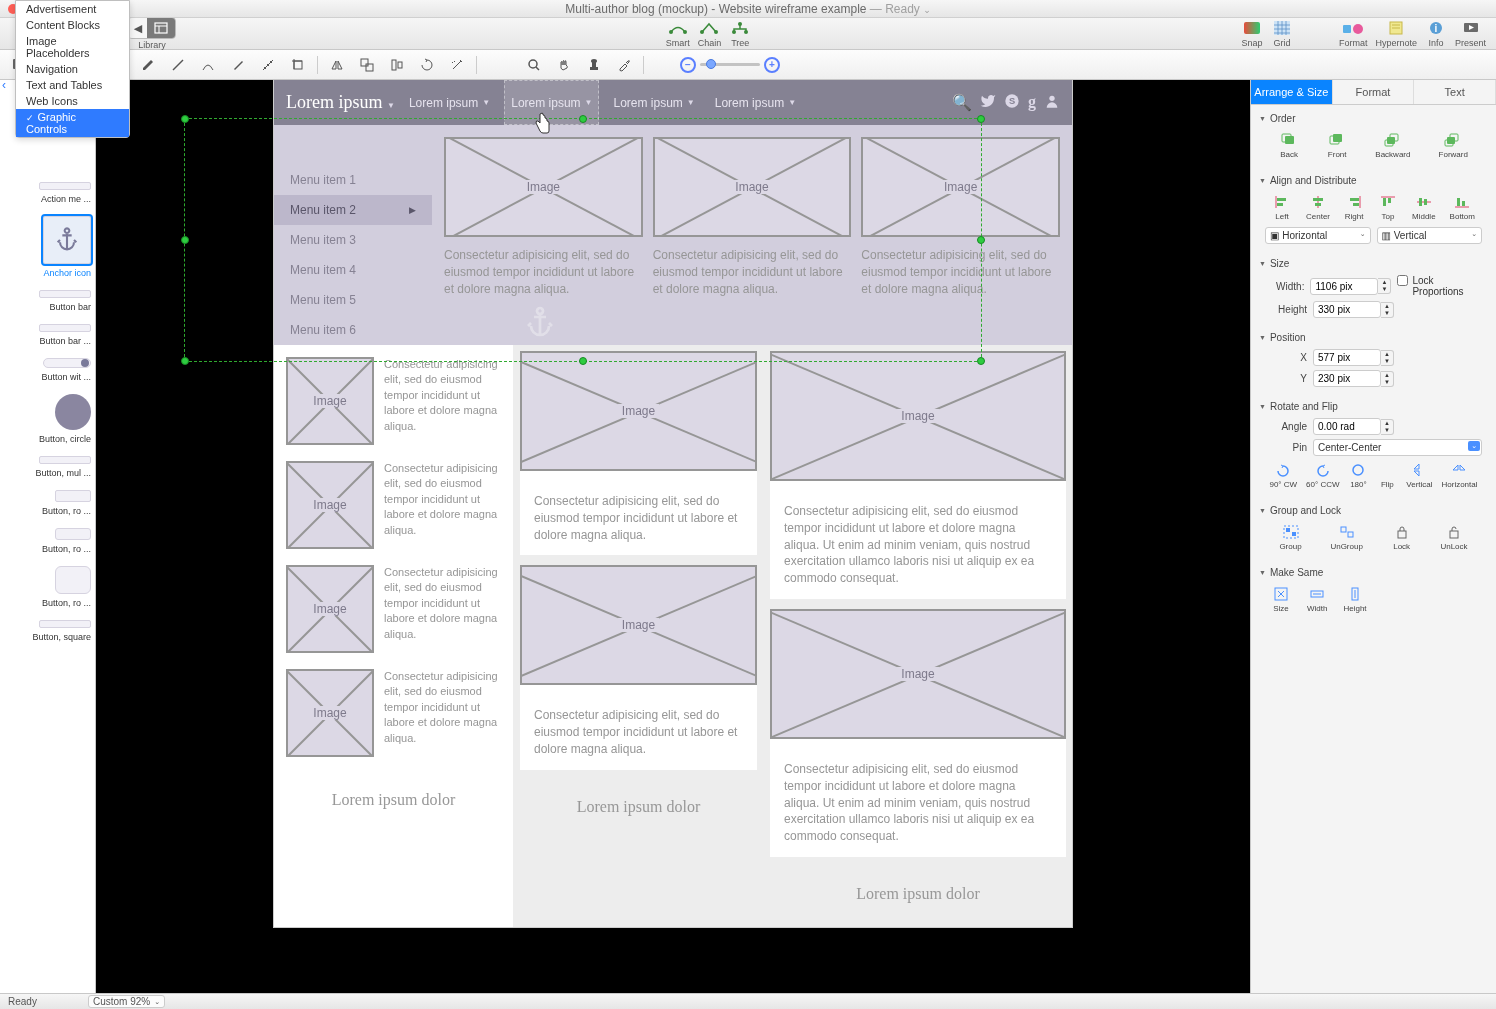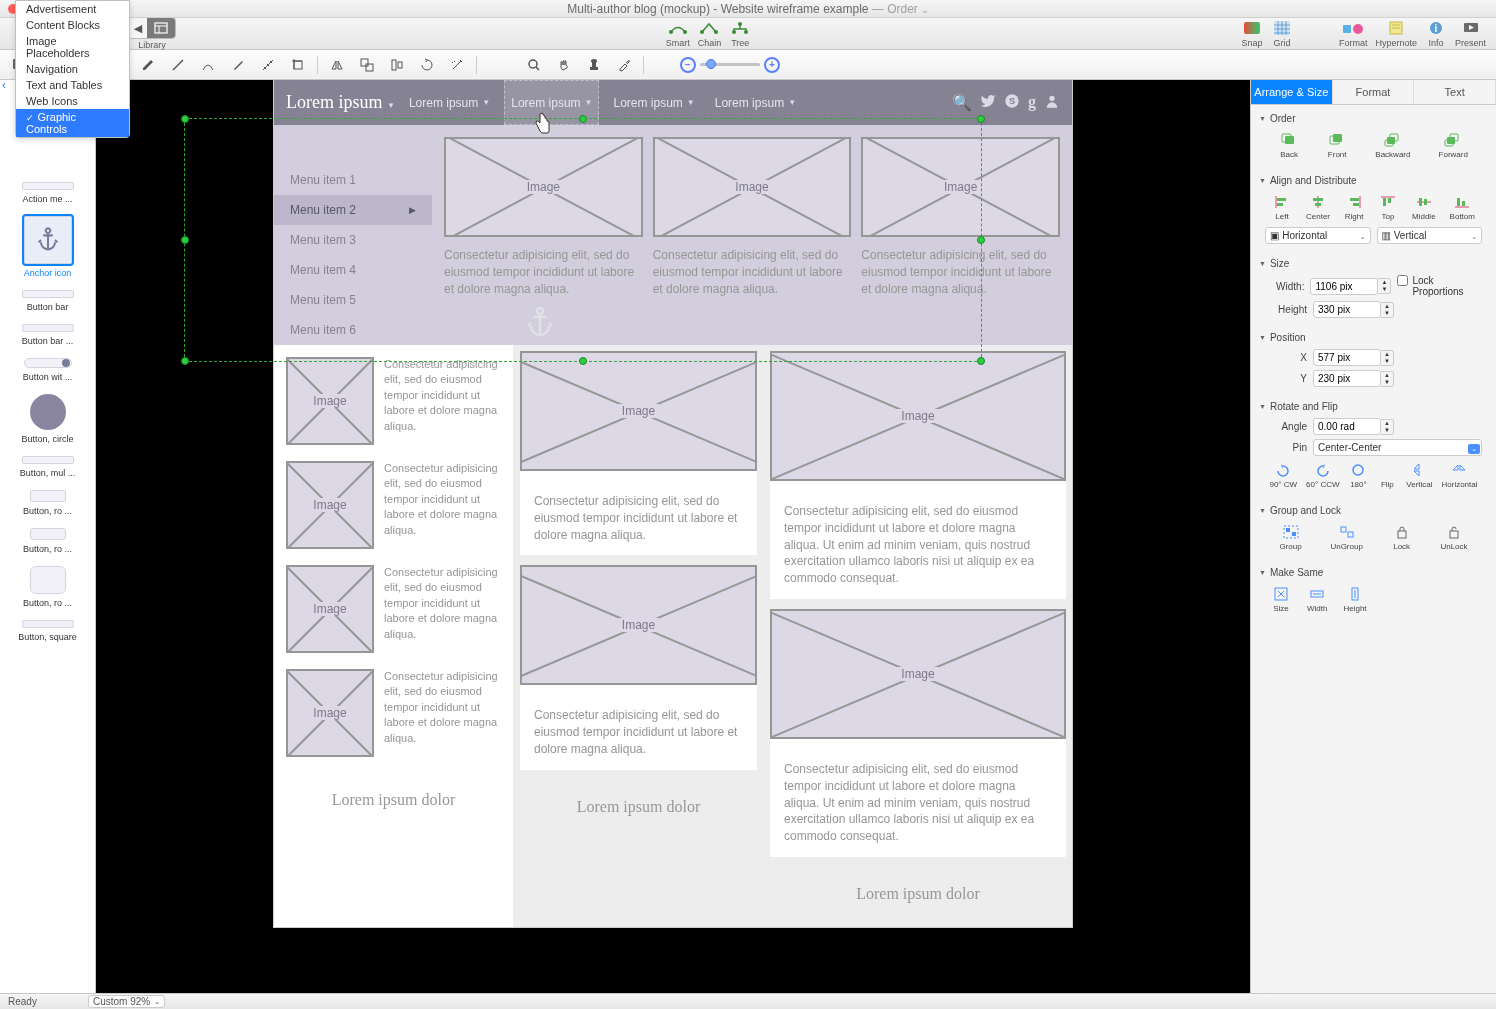--- a/index.html
+++ b/index.html
@@ -30,21 +30,21 @@
 .zoom-slider { display: flex; align-items: center; gap: 4px; }
 .zoom-slider .track { width: 60px; height: 3px; background: #c3c3c3; border-radius: 2px; position: relative; }
 .zoom-slider .thumb { width: 10px; height: 10px; background: #7aa7ff; border: 1px solid #4a7ade; border-radius: 50%; position: absolute; top: -4px; left: 6px; }
 .mag { width: 16px; height: 16px; border: 2px solid #5a7fff; border-radius: 50%; display: flex; align-items: center; justify-content: center; font-size: 10px; color: #5a7fff; font-weight: bold; }
 
 
 .columns { display: flex; height: calc(100% - 80px - 16px); }
 
 
 .library { width: 96px; background: #fff; border-right: 1px solid #c8c8c8; overflow: hidden; position: relative; }
-.lib-item { display: flex; flex-direction: column; align-items: center; padding: 6px 4px; font-size: 9px; color: #333; text-align: center; }
+.lib-item { display: flex; flex-direction: column; align-items: flex-end; padding: 6px 4px; font-size: 9px; color: #333; text-align: center; }
 .lib-thumb { width: 48px; height: 30px; background: #f2f1f7; border: 1px solid #d6d3e0; border-radius: 2px; margin-bottom: 4px; }
 .lib-item.sel .lib-thumb { outline: 2px solid #0a84ff; }
 .lib-item.sel .lib-label { color: #0a84ff; }
 .lib-anchor svg { width: 28px; height: 28px; }
 
 
 .dropdown-menu { position: absolute; top: 0; left: 15px; width: 115px; background: #fff; border: 1px solid #bfbfbf; border-radius: 0 0 4px 4px; box-shadow: 0 2px 6px rgba(0,0,0,0.15); z-index: 100; font-size: 11px; }
 .dropdown-menu .dm-item { padding: 2px 10px; color: #333; }
 .dropdown-menu .dm-item.sel { background: #2f7bff; color: #fff; }
 .dm-back { position: absolute; top: 78px; left: 2px; width: 10px; height: 10px; color: #2f7bff; font-size: 12px; z-index: 101; }
@@ -108,21 +108,21 @@
 .insp-h::before { content: '▼'; font-size: 7px; color: #666; }
 .insp-row { display: flex; gap: 6px; padding: 2px 6px; align-items: center; }
 .insp-icons { display: flex; justify-content: space-around; padding: 4px 6px; align-items: center; }
 .insp-iconbtn { display: flex; flex-direction: column; align-items: center; gap: 2px; font-size: 8px; color: #444; }
 .insp-iconbtn .ibox { width: 20px; height: 16px; display: flex; align-items: center; justify-content: center; }
 .insp-input { flex: 1; display: flex; align-items: center; }
 .insp-input input { width: 68px; font-size: 10px; padding: 2px 4px; border: 1px solid #ccc; border-radius: 3px; background: #fff; }
 .insp-input .stepper { display: flex; flex-direction: column; border: 1px solid #ccc; border-left: none; border-radius: 0 3px 3px 0; }
 .insp-input .stepper span { font-size: 6px; padding: 0 3px; line-height: 7px; cursor: default; }
 .insp-label { width: 42px; font-size: 10px; color: #444; text-align: right; }
-.insp-select { flex: 1; border: 1px solid #ccc; border-radius: 3px; background: #fff; padding: 2px 4px; font-size: 10px; display: flex; justify-content: space-between; align-items: flex-end; }
+.insp-select { flex: 1; border: 1px solid #ccc; border-radius: 3px; background: #fff; padding: 2px 4px; font-size: 10px; display: flex; justify-content: space-between; align-items: flex-start; }
 .insp-select .chev { font-size: 7px; color: #666; }
 .insp-select.blue .chev { background: #4a90ff; color: #fff; padding: 1px 3px; border-radius: 2px; margin: -1px -3px -1px 0; }
 .chk { display: flex; align-items: flex-start; gap: 4px; font-size: 10px; }
 .chk input { width: 11px; height: 11px; }
 
 
 .statusbar { height: 16px; background: linear-gradient(#f6f6f6,#e6e6e6); border-top: 1px solid #c8c8c8; display: flex; align-items: center; padding: 0 8px; font-size: 10px; color: #555; gap: 12px; position: absolute; bottom: 0; left: 0; right: 0; }
 .zoom-pill { display: flex; align-items: center; border: 1px solid #ccc; border-radius: 3px; padding: 0 4px; gap: 4px; font-size: 10px; background: #fcfcfc; }
 
 svg { display: block; }
@@ -130,21 +130,21 @@
 </head>
 <body>
 
 <div class="titlebar">
   <div class="traffic">
     <span class="r"></span>
     <span class="y"></span>
     <span class="g"></span>
   </div>
   <div class="title-center">
-    <span>Multi-author blog (mockup) - Website wireframe example</span> <span style="color:#a0a0a0">— Order</span> <span style="color:#a0a0a0;font-size:9px">⌄</span>
+    <span>Multi-author blog (mockup) - Website wireframe example</span> <span style="color:#a0a0a0">— Ready</span> <span style="color:#a0a0a0;font-size:9px">⌄</span>
   </div>
 </div>
 
 <div class="main-toolbar">
   <div style="width:110px"></div>
   <div class="tb-group">
     <div class="seg">
         <div class="btn" style="width:18px">◀</div>
         <div class="btn active" style="width:28px">
           <svg width="14" height="12">

